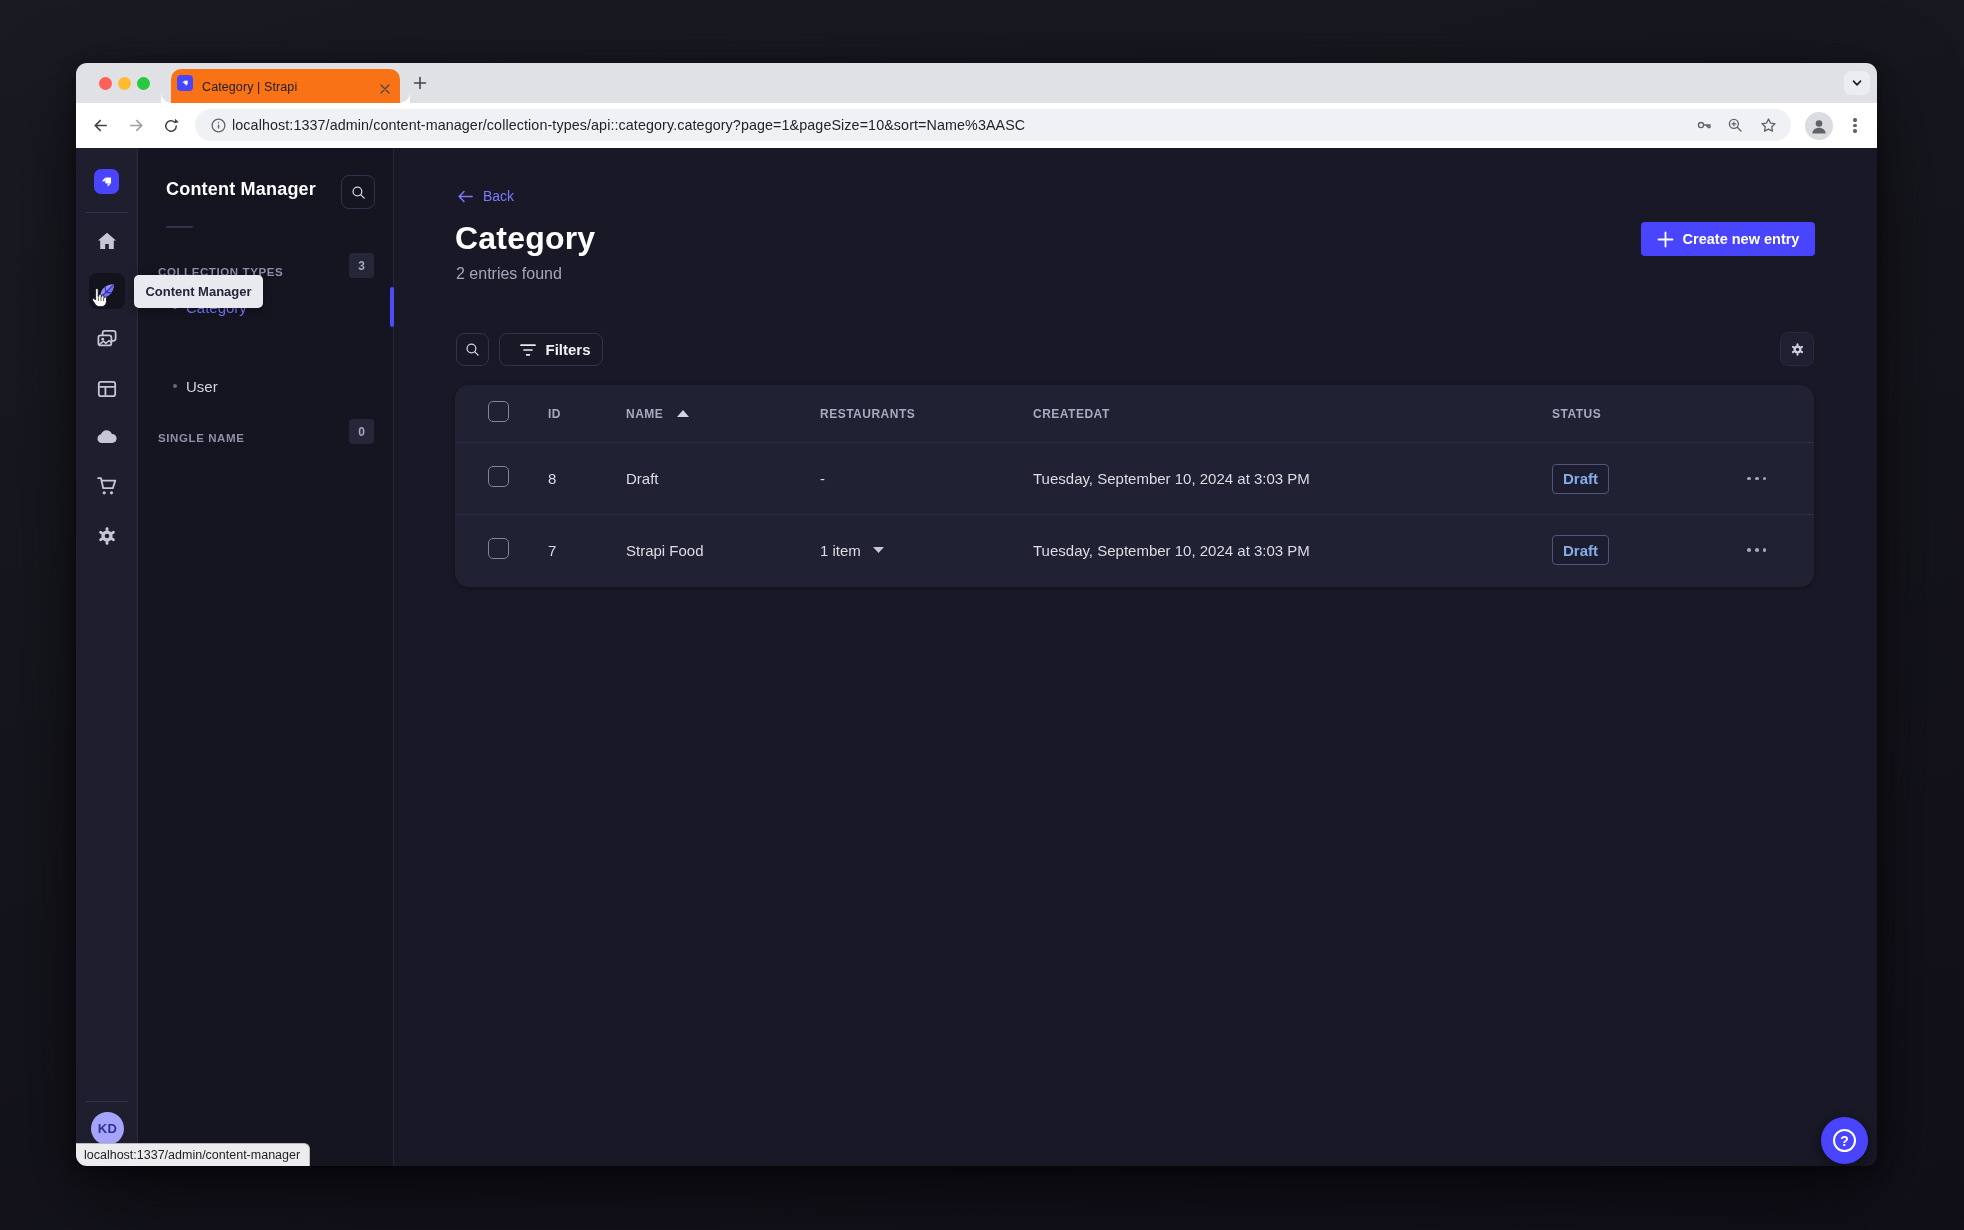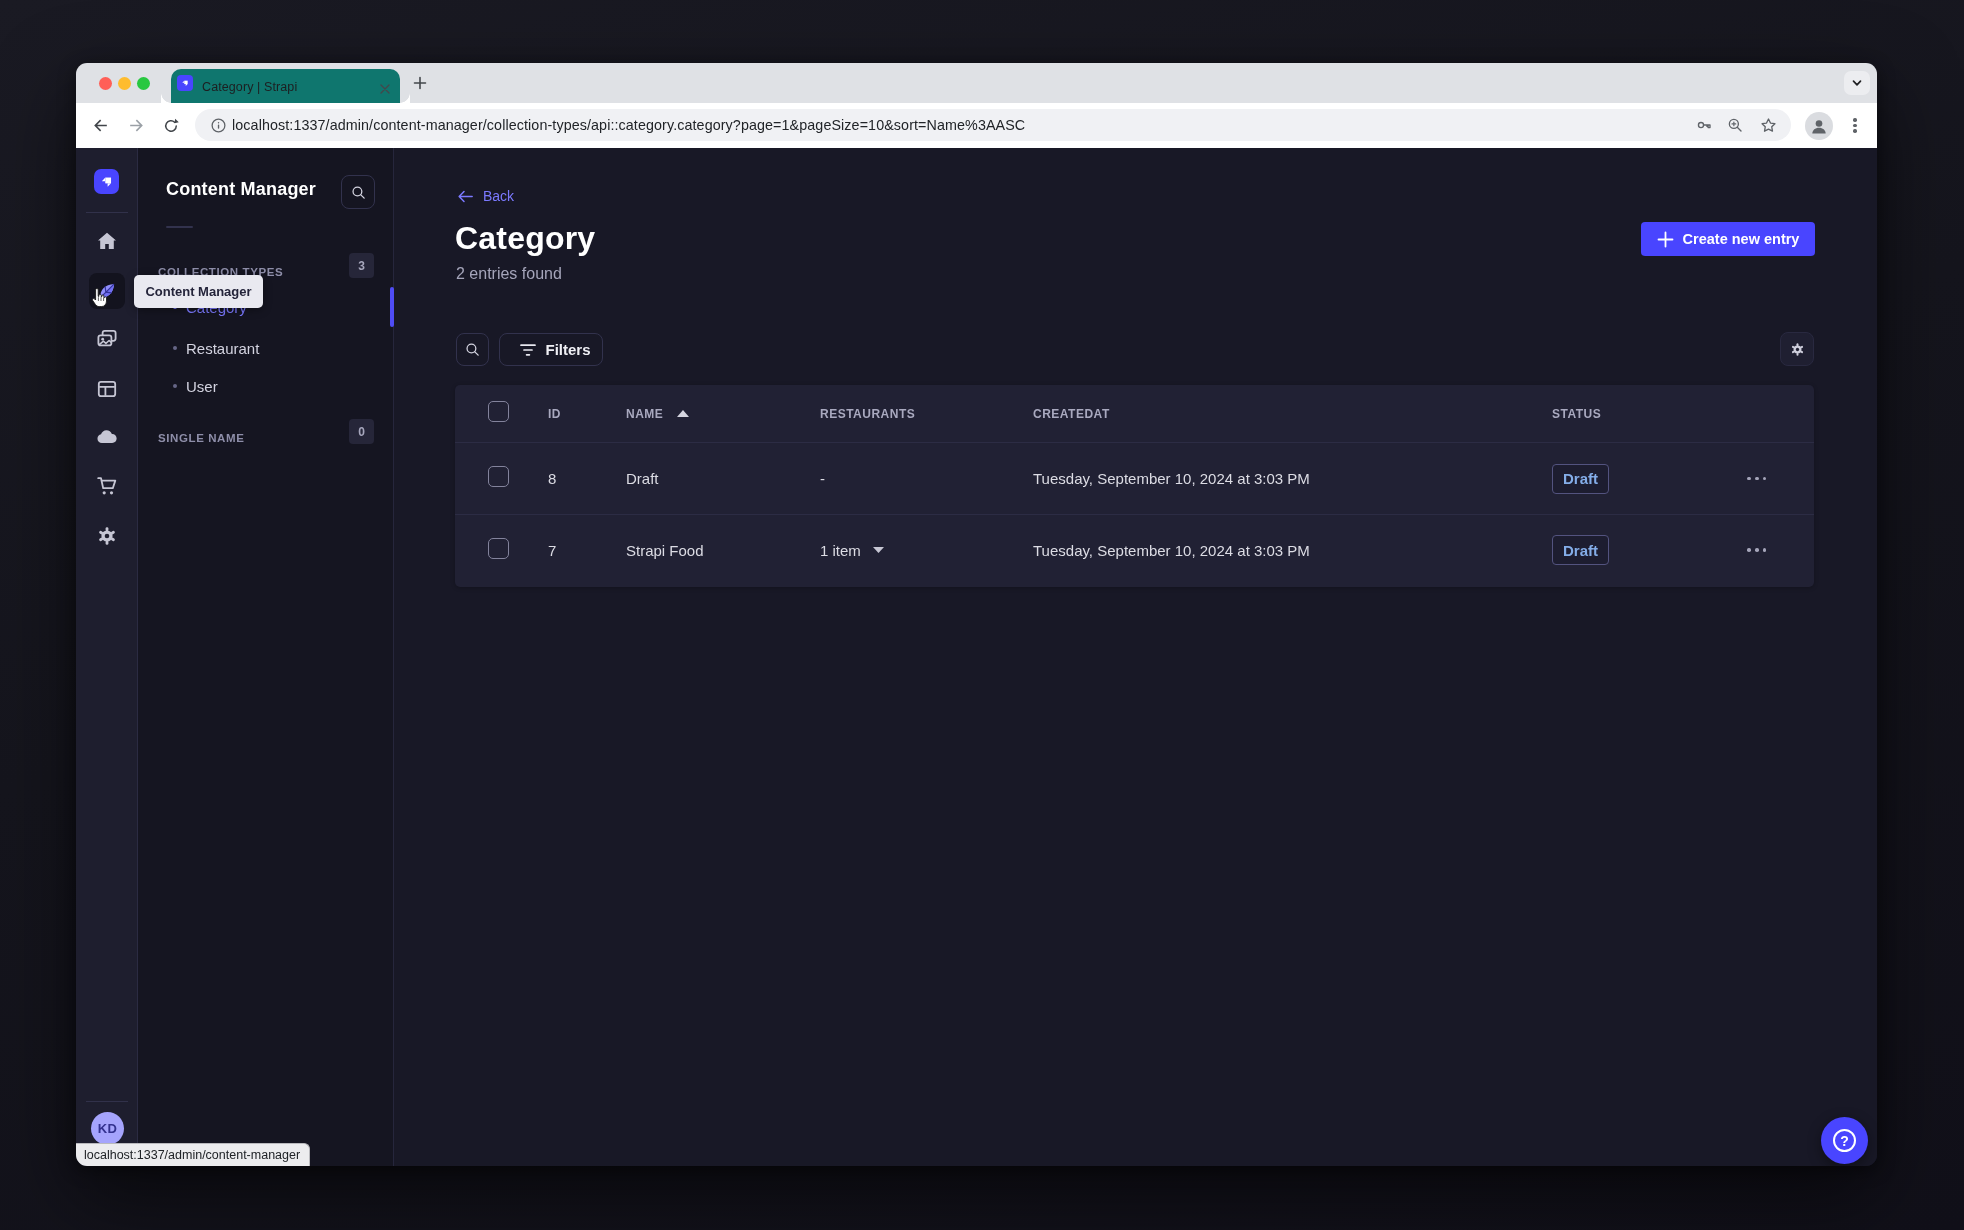--- a/index.html
+++ b/index.html
@@ -17,21 +17,21 @@
     background:#181826;
   }
   
   .tabstrip { position:absolute; left:0; top:0; width:100%; height:40px; background:#dfe1e5; }
   .traffic { position:absolute; top:14px; width:13px; height:13px; border-radius:50%; }
   .traffic.red    { left:23px;  background:#ff5f57; }
   .traffic.yellow { left:42px;  background:#febc2e; }
   .traffic.green  { left:61px;  background:#28c840; }
   .tab {
     position:absolute; left:95px; top:6px; width:229px; height:34px;
-    background:#0f766e; border-radius:10px 10px 0 0;
+    background:#f97316; border-radius:10px 10px 0 0;
     display:flex; align-items:center; padding:2px 10px 0 25px;
   }
   .tab:before,.tab:after { content:""; position:absolute; bottom:0; width:10px; height:10px; background:radial-gradient(circle at 0 0, transparent 9.5px, #ffffff 10px); }
   .tab:before { left:-10px; transform:scaleX(-1); }
   .tab:after  { right:-10px; }
   .tab-favicon { position:absolute; left:6px; top:5.5px; width:16px; height:16px; border-radius:4px; background:#4945ff; display:flex; align-items:center; justify-content:center; }
   .tab-title { margin-left:6px; font-size:12.5px; color:#1d1e20; letter-spacing:.1px; white-space:nowrap; }
   .tab-close { position:absolute; right:7px; top:11.5px; width:16px; height:16px; display:flex; align-items:center; justify-content:center; border-radius:4px; }
   .newtab-btn { position:absolute; left:332px; top:8px; width:24px; height:24px; border-radius:50%; display:flex; align-items:center; justify-content:center; }
   .strip-chevron { position:absolute; right:7px; top:8px; width:26px; height:24px; background:#ecedf0; border-radius:7px; display:flex; align-items:center; justify-content:center; }
@@ -89,21 +89,21 @@
   .page-title { position:absolute; left:61px; top:64px; font-size:32px; font-weight:700; color:#ffffff; letter-spacing:.2px; }
   .page-subtitle { position:absolute; left:62px; top:109px; font-size:16px; color:#a5a5ba; }
   .create-btn { position:absolute; left:1247px; top:66px; width:174px; height:34px; background:#4945ff; border-radius:4px; display:flex; align-items:center; justify-content:center; }
   .create-btn span { color:#ffffff; font-size:14.5px; font-weight:600; margin-left:9px; }
   .icon-btn-sq { position:absolute; width:33px; height:33px; border-radius:8px; border:1px solid #32324d; display:flex; align-items:center; justify-content:center; }
   .search-btn { left:62px; top:177px; }
   .filters-btn { position:absolute; left:105px; top:177px; width:104px; height:33px; border-radius:8px; border:1px solid #32324d; display:flex; align-items:center; justify-content:center;padding-left:9px; }
   .filters-btn span { color:#f0f0f5; font-size:15px; font-weight:600; margin-left:9px; }
   .gear-btn { position:absolute; left:1386px; top:176px; width:34px; height:34px; border-radius:8px; border:1px solid #292940; background:#1f1f31; display:flex; align-items:center; justify-content:center; }
   
-  .card { position:absolute; left:61px; top:229px; width:1359px; height:202px; background:#212134; border-radius:5px; box-shadow:0 1px 4px rgba(0,0,0,.25); }
+  .card { position:absolute; left:61px; top:229px; width:1359px; height:202px; background:#212134; border-radius:14px; box-shadow:0 1px 4px rgba(0,0,0,.25); }
   .trow { display:grid; grid-template-columns:93px 78px 194px 213px 519px 188px 1fr; align-items:center; }
   .thead { height:58px; border-bottom:1px solid #2c2c44; }
   .tbody-row { height:71px; }
   .tbody-row + .tbody-row { border-top:1px solid #2c2c44; }
   .cell-check { padding-left:33px; }
   .checkbox { display:inline-block; width:21px; height:21px; border:1.4px solid #83839c; border-radius:5px; background:transparent; }
   .th { font-size:12px; font-weight:600; color:#a9a9bf; letter-spacing:.5px; display:flex; align-items:center; }
   .td { font-size:15px; color:#dcdce4; display:flex; align-items:center; }
   .sort-caret { margin-left:14px; }
   .rel-caret { margin-left:12px; }
@@ -305,24 +305,20 @@
 
       <div class="section-row sec-collection">
         <span class="section-label">COLLECTION TYPES</span>
         <span class="section-badge">3</span>
       </div>
 
       <div class="nav-item active ni-category">
         <span class="nav-bullet"></span>
         <span class="lbl">Category</span>
       </div>
-      <div class="nav-item ni-restaurant">
-        <span class="nav-bullet"></span>
-        <span class="lbl">Restaurant</span>
-      </div>
       <div class="nav-item ni-user">
         <span class="nav-bullet"></span>
         <span class="lbl">User</span>
       </div>
 
       <div class="section-row sec-single">
         <span class="section-label">SINGLE NAME</span>
         <span class="section-badge">0</span>
       </div>
 

